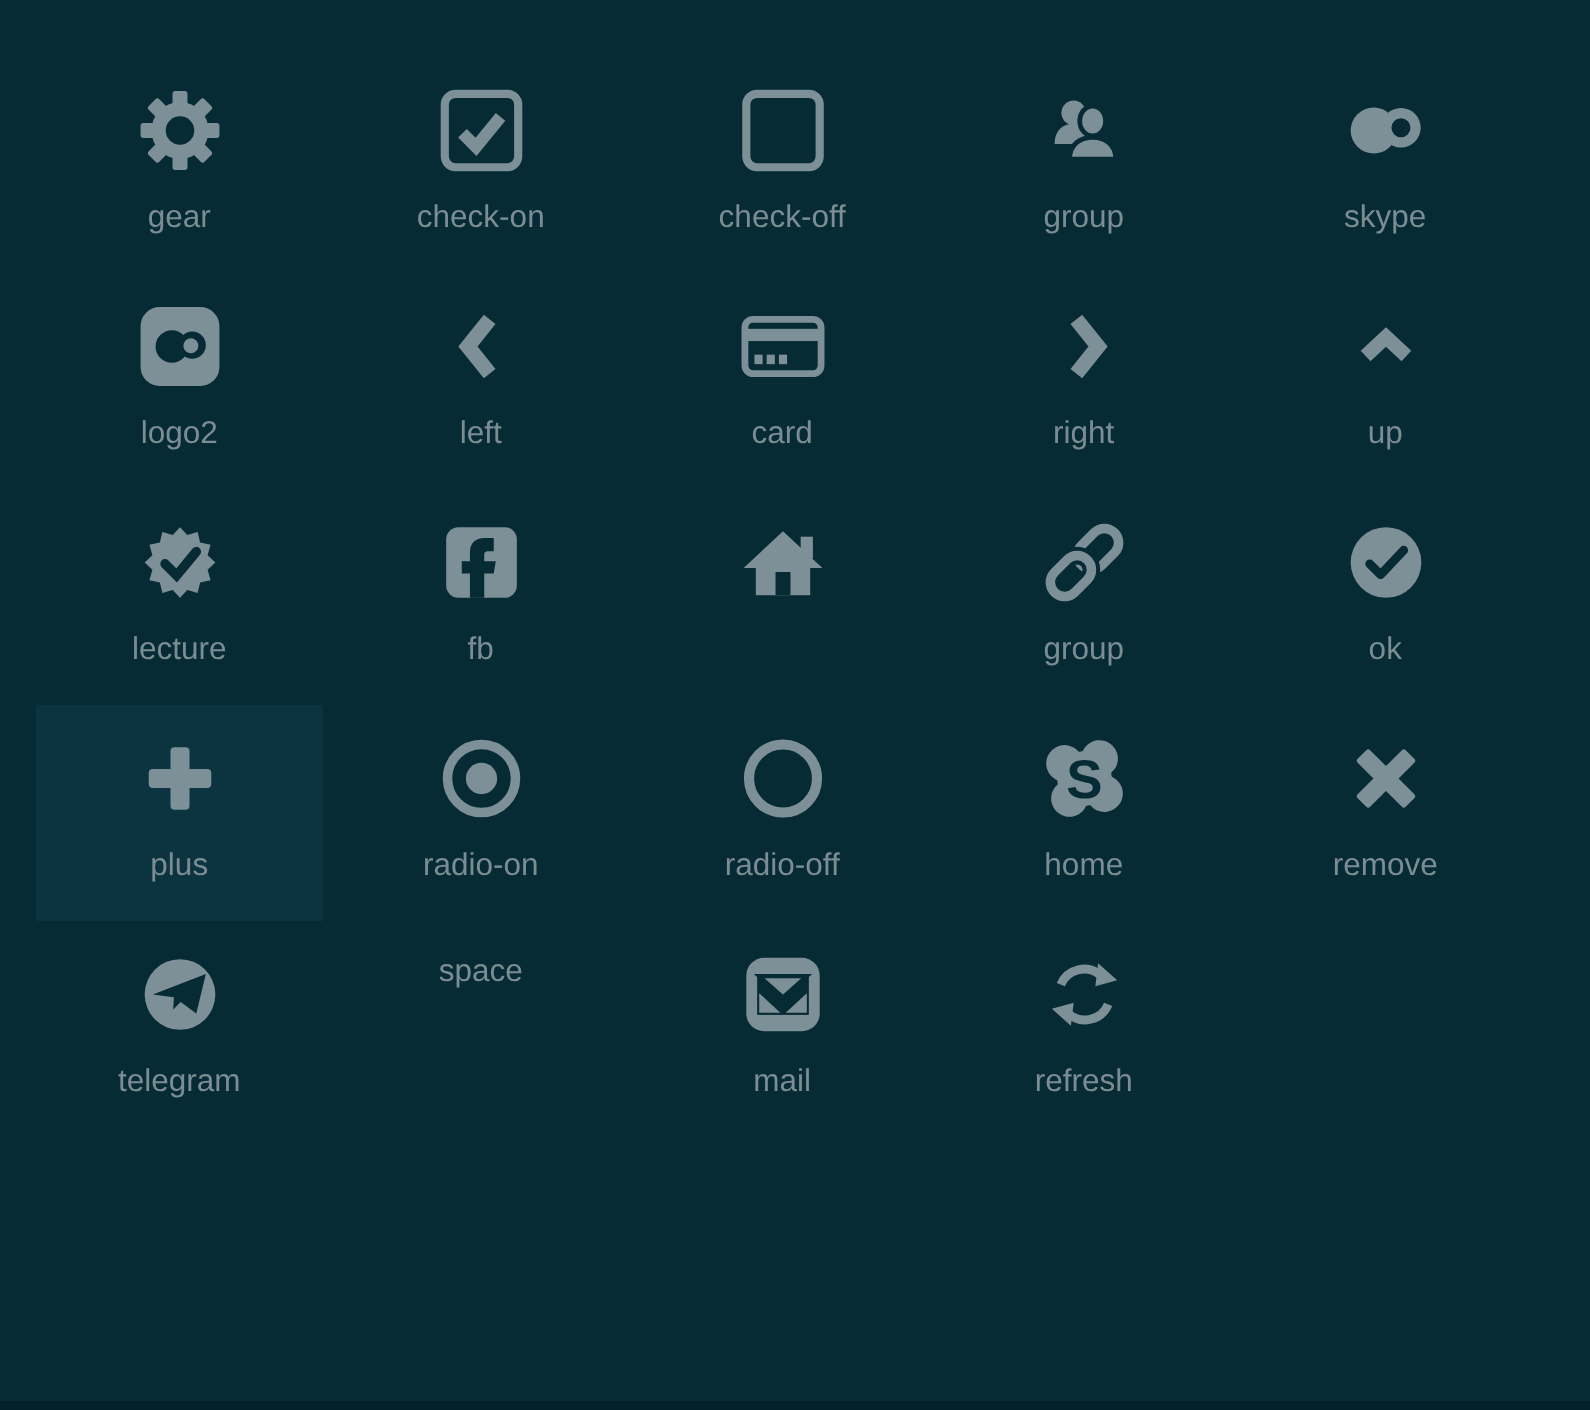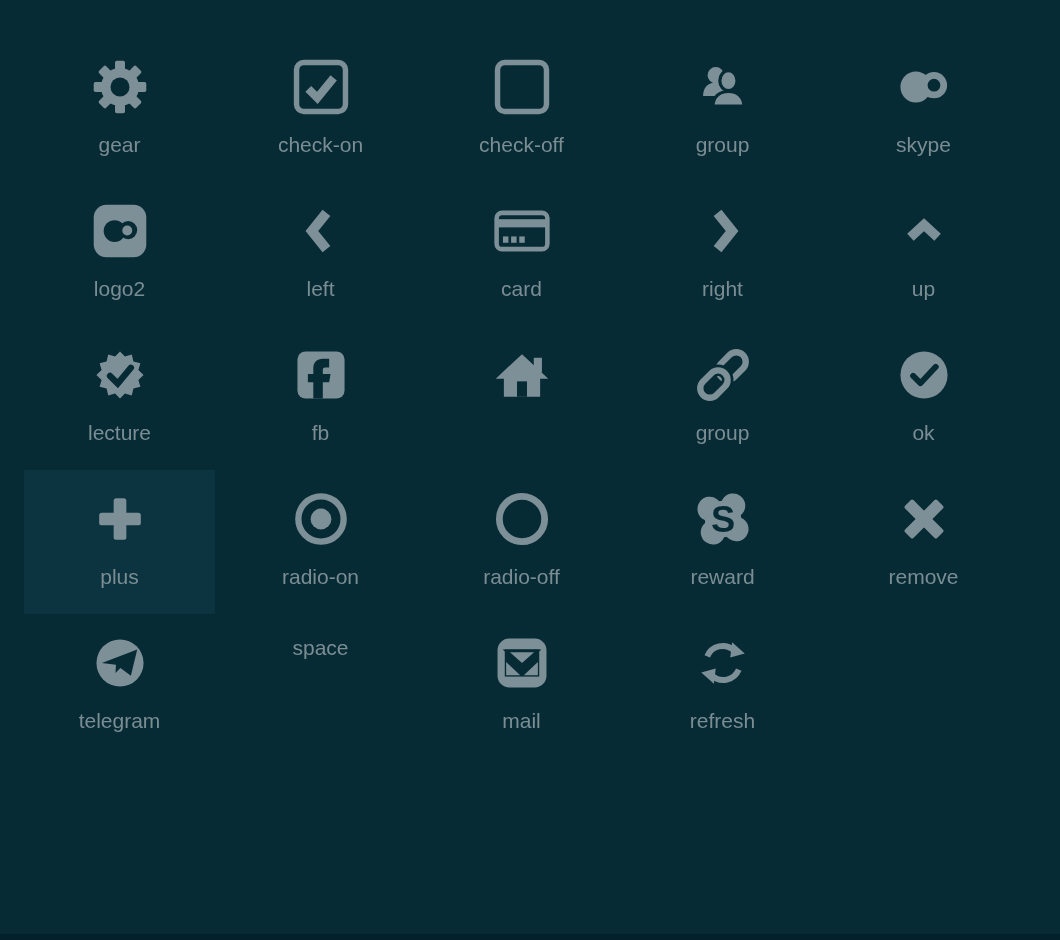--- a/index.html
+++ b/index.html
@@ -275,21 +275,21 @@
         <g fill="currentColor" transform="rotate(-8 32 32)">
           <circle cx="19" cy="19" r="13.5"></circle>
           <circle cx="45" cy="19" r="13.5"></circle>
           <circle cx="19" cy="45" r="13.5"></circle>
           <circle cx="45" cy="45" r="13.5"></circle>
           <rect x="12" y="12" width="40" height="40"></rect>
         </g>
         <text x="32" y="46" text-anchor="middle" font-family="Liberation Sans, sans-serif" font-size="40" font-weight="bold" class="bgfill">S</text>
       </svg>
     </div>
-    <div class="label">reward</div>
+    <div class="label">home</div>
   </div>
 
   <div class="cell">
     <div class="icon-box">
       <svg width="58" height="58" viewBox="0 0 64 64">
         <g fill="currentColor" transform="rotate(45 32 32)">
           <rect x="25.5" y="7" width="13" height="50" rx="2"></rect>
           <rect x="7" y="25.5" width="50" height="13" rx="2"></rect>
         </g>
       </svg>

